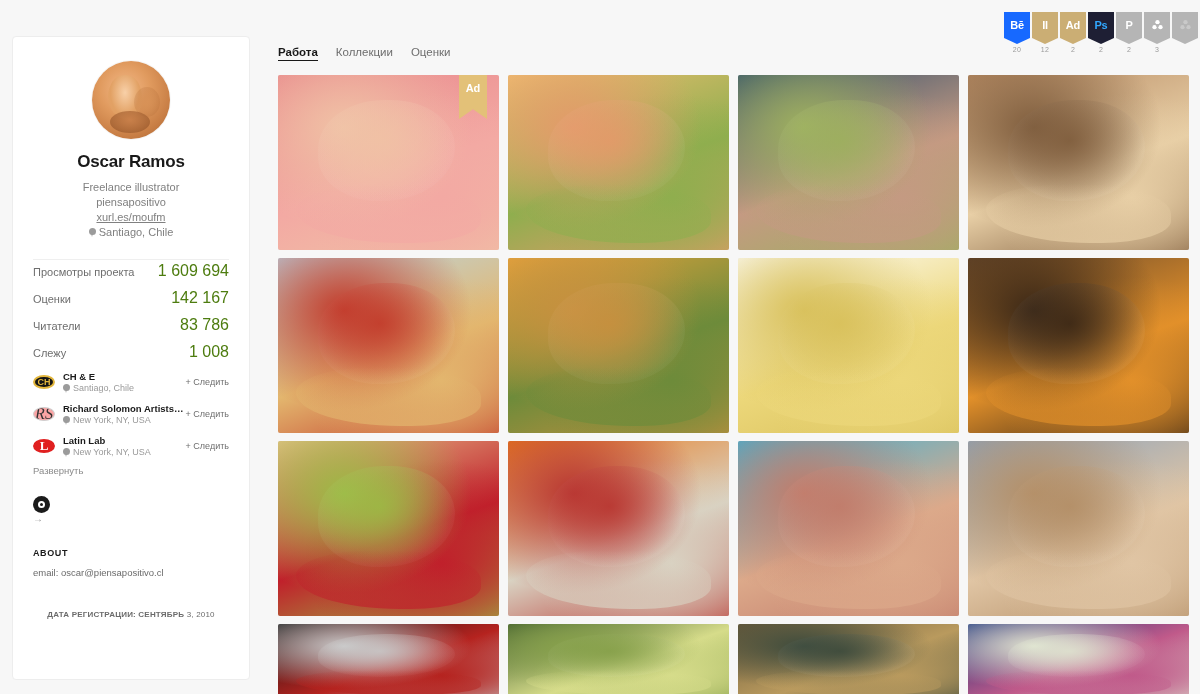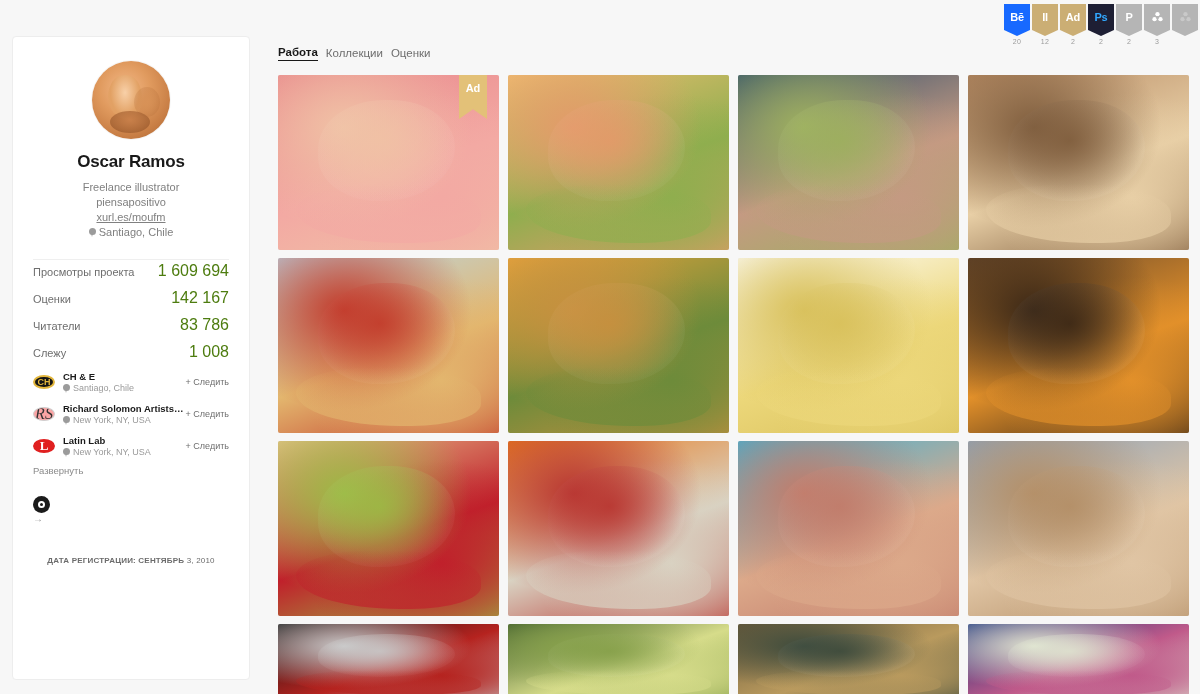--- a/index.html
+++ b/index.html
@@ -6,21 +6,21 @@
   html, body {
     width: 1200px; height: 694px;
     background: #f7f7f7;
     font-family: "Liberation Sans", sans-serif;
     overflow: hidden;
   }
   .page { position: relative; width: 1200px; height: 694px; }
 
   
   .badge-bar {
-    position: absolute; top: 4px; right: 0;
+    position: absolute; top: 12px; right: 0;
     display: flex; gap: 2px; padding-right: 2px;
   }
   .badge-wrap { width: 26px; display: flex; flex-direction: column; align-items: center; }
   .badge {
     width: 26px; height: 26px;
     position: relative;
     display: flex; align-items: center; justify-content: center;
     font-size: 11px; font-weight: bold;
     letter-spacing: -0.2px;
   }
@@ -119,21 +119,21 @@
 
   .about { margin-top: 24px; }
   .about-title { font-size: 9px; font-weight: bold; color: #1a1a1a; letter-spacing: 0.6px; }
   .about-body { margin-top: 9px; font-size: 9.5px; color: #6b6b6b; }
 
   .reg-date { margin-top: 32px; text-align: center; font-size: 8px; color: #6b6b6b; letter-spacing: 0.2px; }
   .reg-date b { font-weight: bold; }
 
   
   .main { position: absolute; left: 278px; top: 46px; width: 912px; }
-  .tabs { display: flex; gap: 8px; align-items: center; }
+  .tabs { display: flex; gap: 18px; align-items: flex-start; }
   .tab { font-size: 11.5px; color: #6e6e6e; cursor: pointer; padding-bottom: 2px; }
   .tab.active { color: #191919; font-weight: bold; border-bottom: 1.5px solid #191919; }
 
   .grid {
     margin-top: 14px;
     display: grid;
     grid-template-columns: repeat(4, 221px);
     gap: 8px 9px;
   }
   .card { position: relative; height: 175px; overflow: hidden; border-radius: 2px; cursor: pointer; background: #ddd; }
@@ -278,20 +278,24 @@
       </div>
     <div class="expand">Развернуть</div>
 
     <div class="award">
       <div class="award-icon">
           <i></i>
         </div>
       <div class="award-arrow">→</div>
     </div>
 
+    <div class="about">
+      <div class="about-title">ABOUT</div>
+      <div class="about-body">email: oscar@piensapositivo.cl</div>
+    </div>
 
     <div class="reg-date">
       <b>ДАТА РЕГИСТРАЦИИ: СЕНТЯБРЬ</b><span> 3, 2010</span>
     </div>
 
   </aside>
 
   <main class="main">
     <nav class="tabs" id="tabsNav">
         <div class="tab active">Работа</div>

